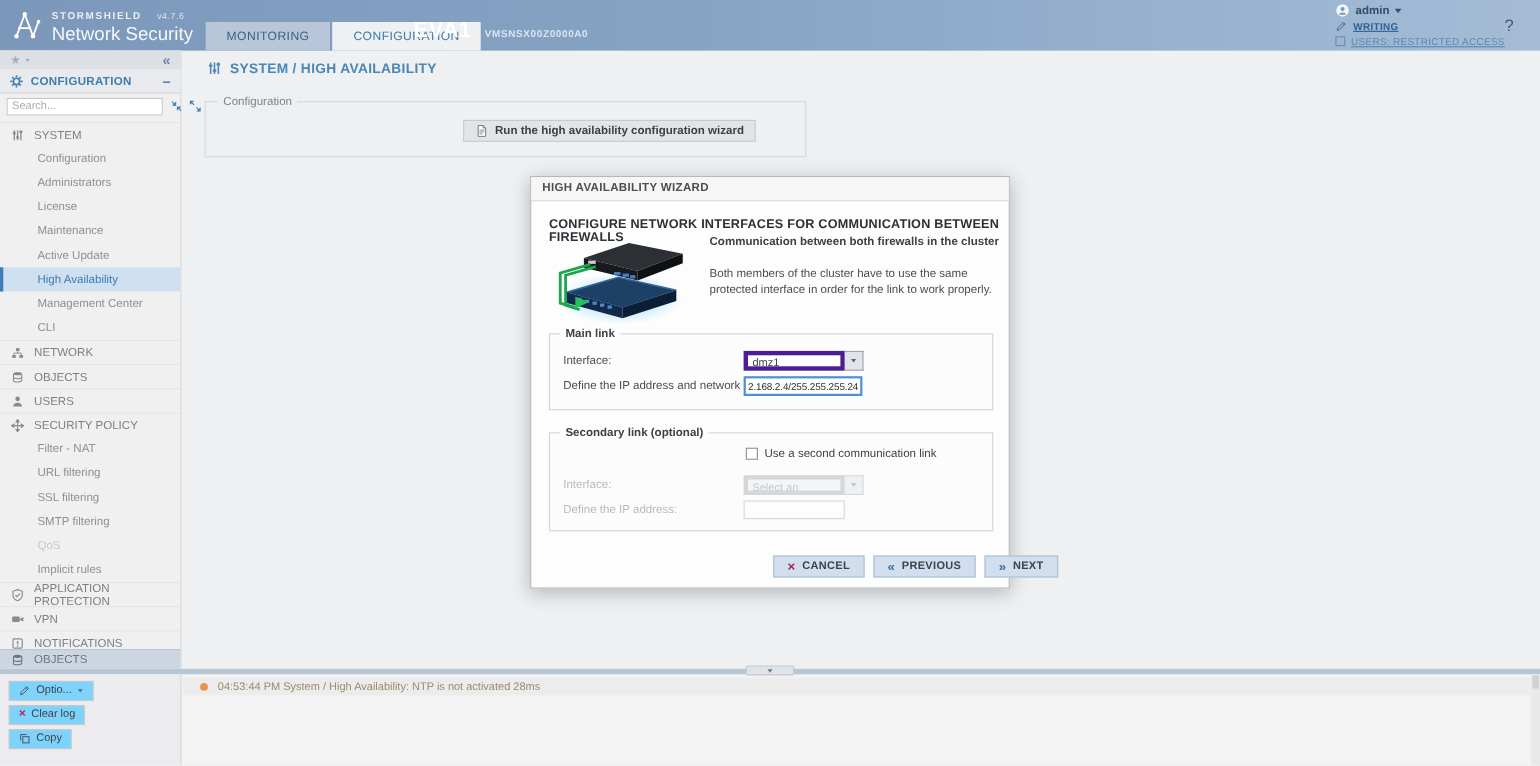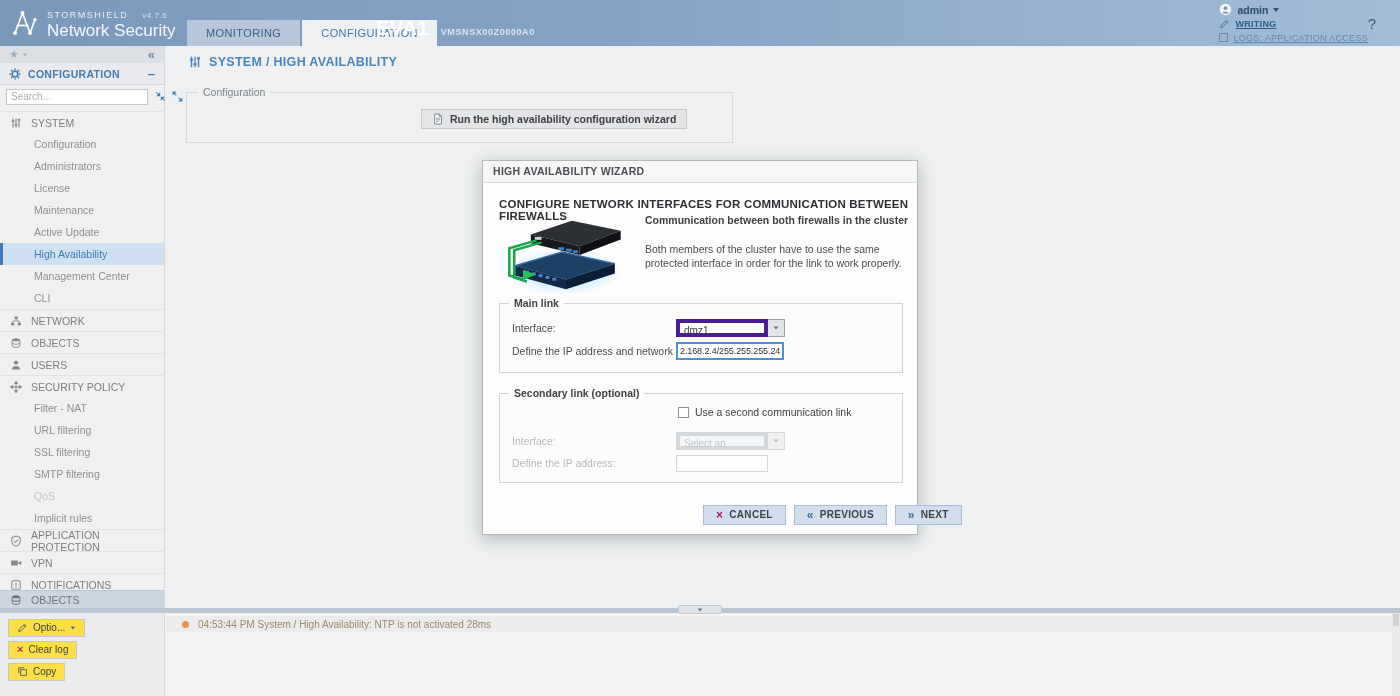--- a/index.html
+++ b/index.html
@@ -5,21 +5,21 @@
   * { margin:0; padding:0; box-sizing:border-box; }
   html,body { width:1400px; height:696px; overflow:hidden; }
   body { font-family:"Liberation Sans","DejaVu Sans",sans-serif; background:#eef0f1; position:relative; }
   .ic { width:12px; height:12px; display:inline-block; vertical-align:middle; }
   .caret-down { display:inline-block; width:0; height:0; border-left:3.5px solid transparent; border-right:3.5px solid transparent; border-top:4.5px solid currentColor; }
 
   
   .app-header { position:absolute; top:0; left:0; right:0; height:46px;
     background:linear-gradient(90deg,#7b97ba 0%,#87a3c4 45%,#a4bcd6 100%); }
   .brand { position:absolute; left:10px; top:4px; display:flex; align-items:center; gap:7px; color:#fff; }
-  .brand-text .l1 { font-size:9px; font-weight:normal; letter-spacing:1.5px; color:#e9eff6; }
+  .brand-text .l1 { font-size:9px; font-weight:bold; letter-spacing:1.5px; color:#e9eff6; }
   .brand-text .ver { font-size:8px; font-weight:normal; letter-spacing:.5px; margin-left:14px; color:#dce6f1; }
   .brand-text .l2 { font-size:17px; font-weight:normal; color:#f4f8fb; margin-top:-1px; }
   .tabs { position:absolute; left:187px; bottom:0; display:flex; gap:2px; }
   .tab { height:26px; line-height:26px; padding:0 19px; font-size:11px; font-weight:normal; letter-spacing:.4px;
     background:#b7c7d9; color:#3d5e80; cursor:default; }
   .tab.active { background:#eef0f1; color:#3c78ae; }
   .appliance { position:absolute; left:376px; top:17px; display:flex; align-items:baseline; gap:12px; }
   .appliance-name { font-size:20px; font-weight:bold; color:#ffffff; letter-spacing:.5px; }
   .appliance-serial { font-size:9px; font-weight:bold; color:#d9e5f2; letter-spacing:.6px; }
   .header-right { position:absolute; right:32px; top:3px; font-size:9.5px; }
@@ -104,21 +104,21 @@
 
   
   .log-panel { position:absolute; left:0; right:0; bottom:0; height:88px; background:#f3f3f4;
     border-top:5px solid #b9c6d4; }
   .panel-handle { position:absolute; top:-8px; left:50%; transform:translateX(-50%); width:44px; height:9px;
     background:#e0e4e9; border:1px solid #c2c9d1; border-radius:2px; display:flex; align-items:center;
     justify-content:center; cursor:pointer; }
   .panel-handle .caret-down { border-top-color:#5c7a9a; transform:scale(.8); }
   .log-toolbar { position:absolute; left:0; top:0; bottom:0; width:165px; background:#ececee;
     border-right:1px solid #d5d7d9; padding:6px 0 0 8px; }
-  .log-btn { display:flex; align-items:center; gap:5px; background:#fde047; border:1px solid #c5c7c9;
+  .log-btn { display:flex; align-items:center; gap:5px; background:#7dd3fc; border:1px solid #c5c7c9;
     font-size:10px; color:#3f4245; padding:2px 8px 3px; margin-bottom:4px; width:max-content; cursor:pointer; }
   .log-btn .x { color:#b03050; font-weight:bold; font-size:11px; line-height:9px; }
   .log-btn .ic { color:#4a5560; width:11px; height:11px; }
   .log-rows { position:absolute; left:166px; right:8px; top:3px; }
   .log-row { height:16px; display:flex; align-items:center; gap:9px; padding-left:16px; font-size:10px; color:#9b8a68; }
   .log-row:nth-child(odd) { background:#ececec; }
   .log-row:nth-child(even) { background:#f1f1f1; }
   .log-dot { width:7px; height:7px; border-radius:50%; background:var(--warning-dot,#e8924a); flex:none; }
   .log-scrollbar { position:absolute; right:0; top:0; bottom:0; width:8px; background:#e9e9ea; }
   .log-scroll-thumb { position:absolute; top:1px; left:1px; width:6px; height:12px; background:#cfd1d3; }
@@ -271,21 +271,21 @@
       <span class="caret-down" style="color:#33506e"></span>
     </div>
     <div class="hr-row">
       <svg class="ic" style="width:11px;height:11px;color:#3d6a95">
           <use href="#i-pencil"></use>
         </svg>
       <span class="hr-link">WRITING</span>
     </div>
     <div class="hr-row">
       <span class="chk-sq"></span>
-      <span class="hr-link dim">LOGS: APPLICATION ACCESS</span>
+      <span class="hr-link dim">USERS: RESTRICTED ACCESS</span>
     </div>
   </div>
   <div class="help-q">?</div>
 </div>
 
 <div class="sidebar">
   <div class="fav-bar">
     <span class="fav-star">
         <span>★</span>
         <span class="caret-down" style="transform:scale(.7)"></span>

